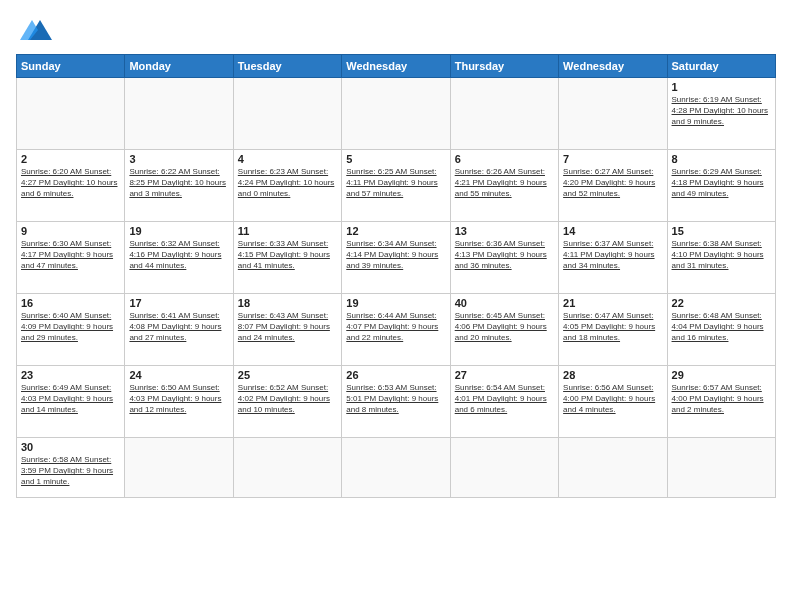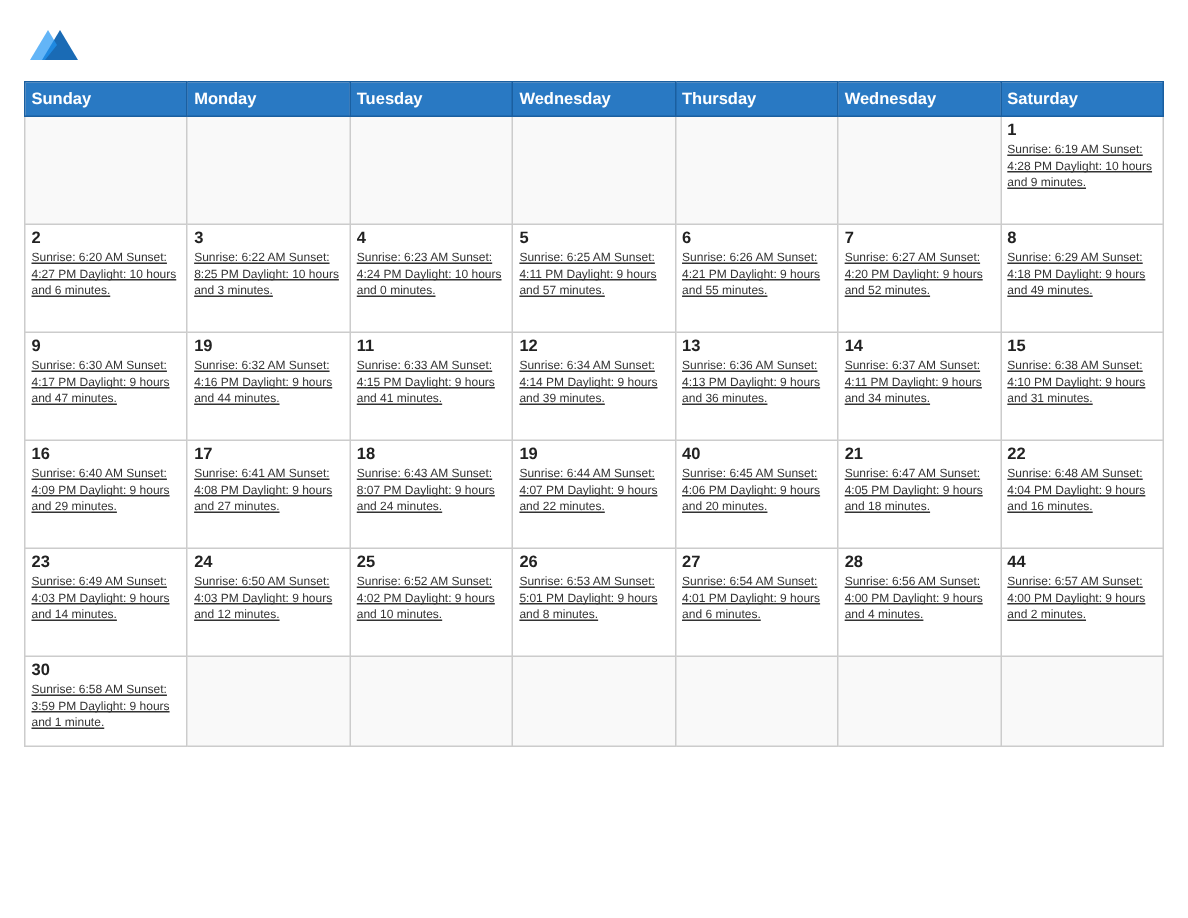--- a/index.html
+++ b/index.html
@@ -341,21 +341,21 @@
 and 6 minutes.</div>
           </td>
           <td>
             <span class="day-number">28</span>
             <div class="day-info">Sunrise: 6:56 AM
 Sunset: 4:00 PM
 Daylight: 9 hours
 and 4 minutes.</div>
           </td>
           <td>
-            <span class="day-number">44</span>
+            <span class="day-number">29</span>
             <div class="day-info">Sunrise: 6:57 AM
 Sunset: 4:00 PM
 Daylight: 9 hours
 and 2 minutes.</div>
           </td>
         </tr>
         <tr class="last-row">
           <td>
             <span class="day-number">30</span>
             <div class="day-info">Sunrise: 6:58 AM

